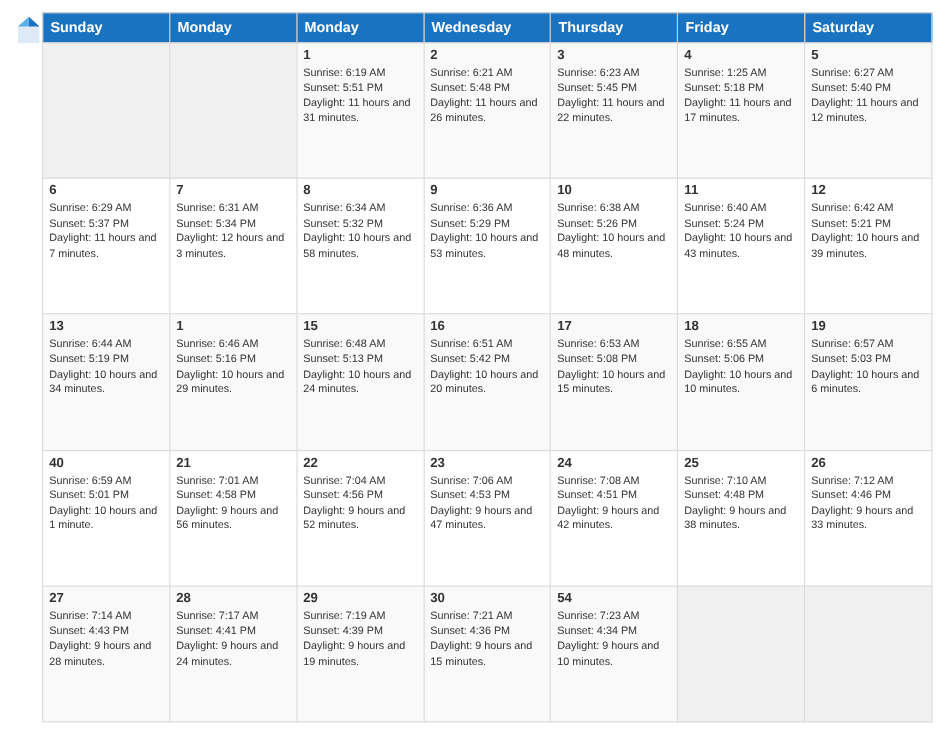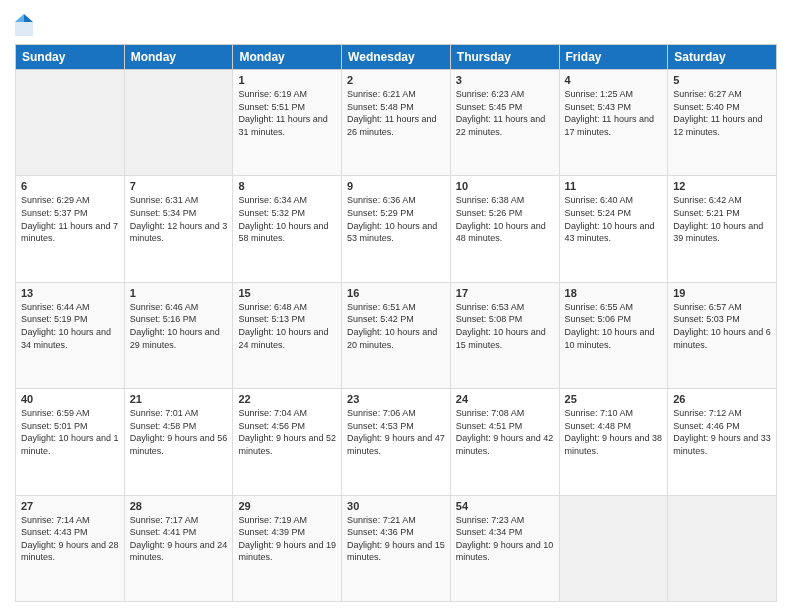--- a/index.html
+++ b/index.html
@@ -8,21 +8,20 @@
       height: 612px;
       font-family: Arial, Helvetica, sans-serif;
       background: #fff;
       overflow: hidden;
     }
     .container {
       width: 792px;
       height: 612px;
       padding: 10px 15px;
       display: flex;
-      flex-direction: column;
     }
     .header {
       display: flex;
       justify-content: space-between;
       align-items: flex-start;
       margin-bottom: 8px;
     }
     .logo {
       display: flex;
       align-items: center;
@@ -170,21 +169,21 @@
           <div class="day-info">
             <span>Sunrise: 6:23 AM</span><br>
             <span>Sunset: 5:45 PM</span><br>
             <span>Daylight: 11 hours and 22 minutes.</span>
           </div>
         </td>
           <td>
           <span class="day-num">4</span>
           <div class="day-info">
             <span>Sunrise: 1:25 AM</span><br>
-            <span>Sunset: 5:43 PM</span><br>
+            <span>Sunset: 5:18 PM</span><br>
             <span>Daylight: 11 hours and 17 minutes.</span>
           </div>
         </td>
           <td>
           <span class="day-num">5</span>
           <div class="day-info">
             <span>Sunrise: 6:27 AM</span><br>
             <span>Sunset: 5:40 PM</span><br>
             <span>Daylight: 11 hours and 12 minutes.</span>
           </div>

